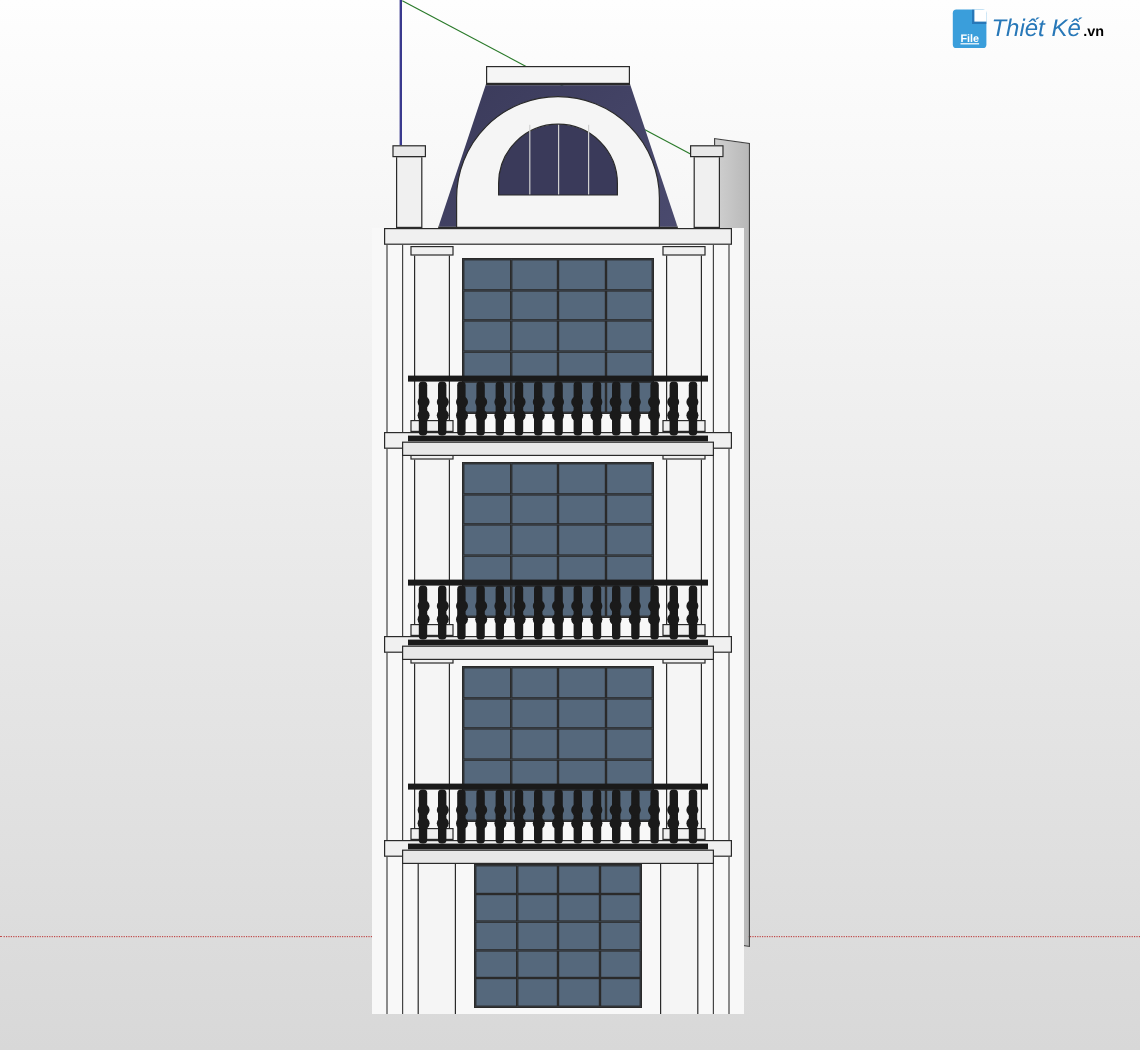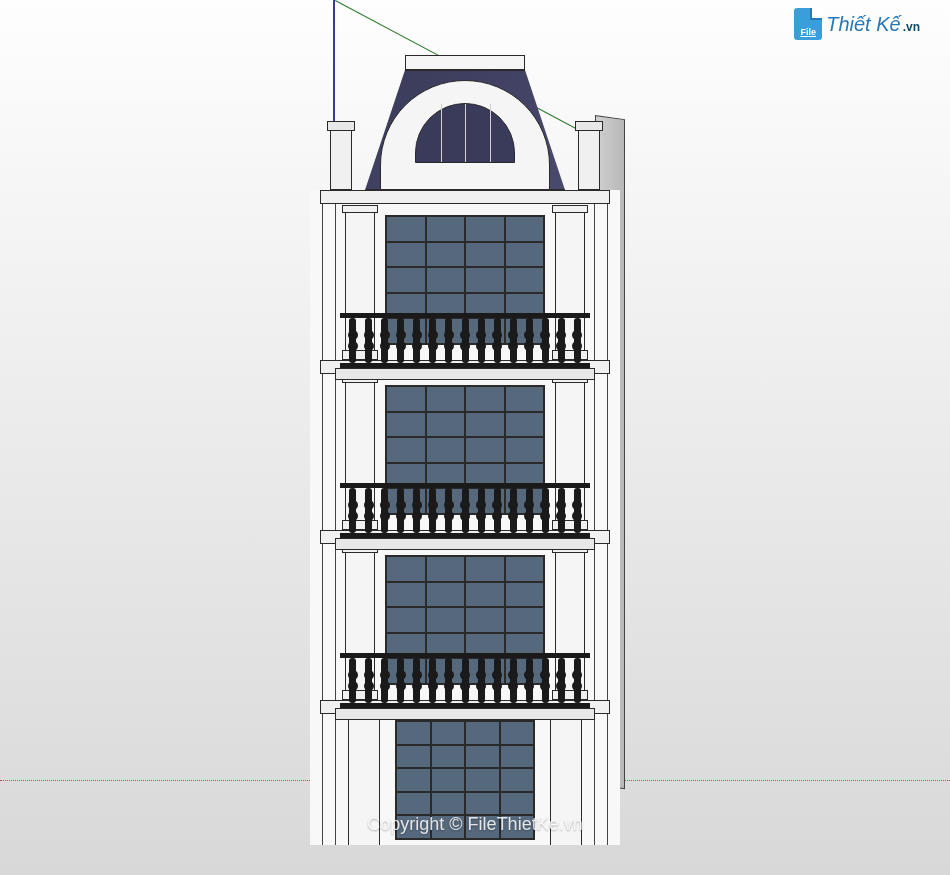--- a/index.html
+++ b/index.html
@@ -359,21 +359,21 @@
       gap: 2px;
     }
     .logo-text-main {
       font-size: 20px;
       font-weight: normal;
       color: #2878b8;
       font-style: italic;
     }
     .logo-text-suffix {
       font-size: 12px;
-      color: #0c4a6e;
+      color: #000000;
       font-weight: bold;
     }
     .logo-file-label {
       position: absolute;
       font-size: 9px;
       color: white;
       font-weight: bold;
       bottom: 3px;
       text-decoration: underline;
     }
@@ -634,15 +634,14 @@
   <div class="watermark-logo">
     <div class="logo-icon">
       <span class="logo-file-label">File</span>
     </div>
     <div class="logo-text-container">
       <span class="logo-text-main">Thiết Kế</span>
       <span class="logo-text-suffix">.vn</span>
     </div>
   </div>
 
-  <div class="copyright">Copyright © FileThietKe.vn</div>
 
 </div>
 
 </body></html>

